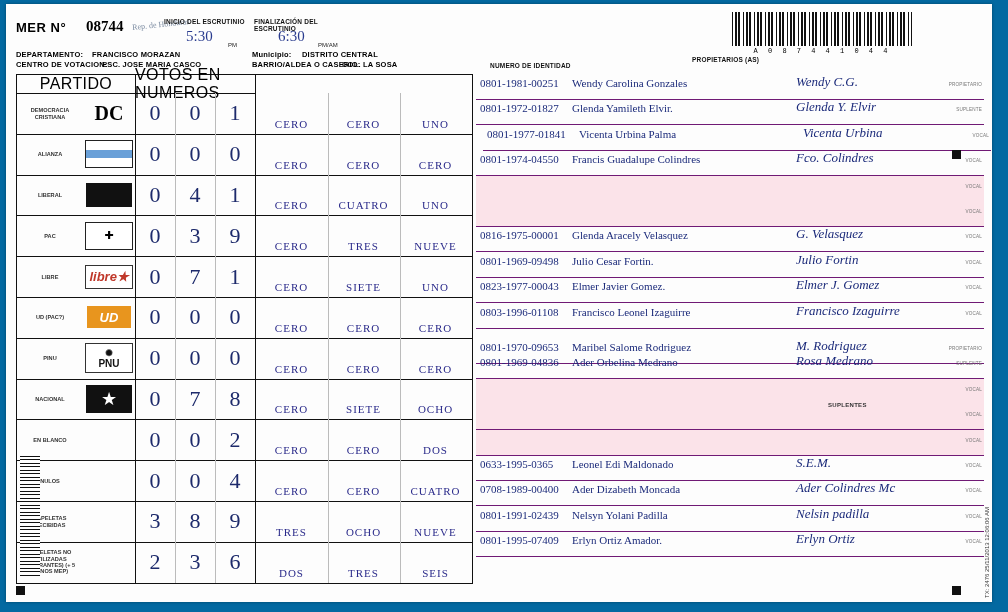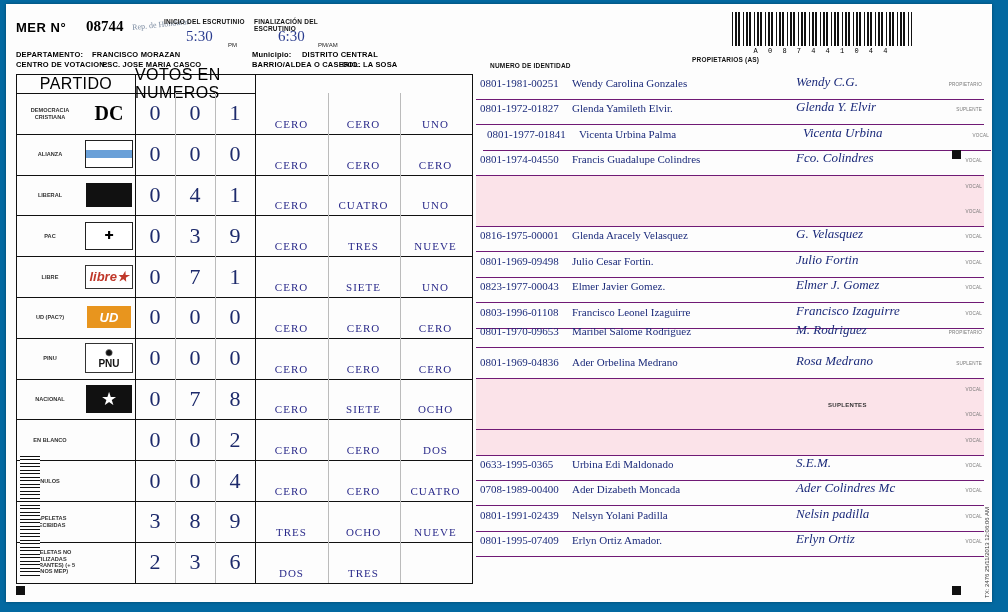--- a/index.html
+++ b/index.html
@@ -264,20 +264,21 @@
           </div>
           <div class="row" style="top: 466.8px; height: 40.8px;">
             <div class="cell-party">
               <div class="pname">PAPELETAS NO UTILIZADAS (SOBRANTES) (+ 5 MENOS MEP)</div>
             </div>
             <div class="num" style="left: 118px;">2</div>
             <div class="num" style="left: 158px;">3</div>
             <div class="num" style="left: 198px; border-right: none;">6</div>
             <div class="ltr" style="left: 238px;">DOS</div>
             <div class="ltr" style="left: 310px;">TRES</div>
+            <div class="ltr last" style="left: 382px;">SEIS</div>
           </div>
         </div>
       <div class="sep-v" style="left:118px;top:18px;"></div>
       <div class="sep-v" style="left:238px;top:18px;"></div>
     </div>
     <div class="vbar"></div>
 
     <div class="rhdr" style="left:484px;top:58px;">NUMERO DE IDENTIDAD</div>
     <div class="rhdr" style="left:686px;top:52px;">PROPIETARIOS (AS)</div>
     <div class="rpanel">
@@ -335,21 +336,21 @@
             <div class="rname">Elmer Javier Gomez.</div>
             <div class="rsig">Elmer J. Gomez</div>
             <div class="rtag">VOCAL</div>
           </div>
           <div class="rrow" style="top: 228.6px;">
             <div class="rid">0803-1996-01108</div>
             <div class="rname">Francisco Leonel Izaguirre</div>
             <div class="rsig">Francisco Izaguirre</div>
             <div class="rtag">VOCAL</div>
           </div>
-          <div class="rrow" style="top: 248px;">
+          <div class="rrow" style="top: 264px;">
             <div class="rid">0801-1970-09653</div>
             <div class="rname">Maribel Salome Rodriguez</div>
             <div class="rsig">M. Rodriguez</div>
             <div class="rtag">PROPIETARIO</div>
           </div>
           <div class="rrow" style="top: 279.4px;">
             <div class="rid">0801-1969-04836</div>
             <div class="rname">Ader Orbelina Medrano</div>
             <div class="rsig">Rosa Medrano</div>
             <div class="rtag">SUPLENTE</div>
@@ -367,21 +368,21 @@
             <div class="rtag">VOCAL</div>
           </div>
           <div class="rrow pink" style="top: 355.6px;">
             <div class="rid"></div>
             <div class="rname"></div>
             <div class="rsig"></div>
             <div class="rtag">VOCAL</div>
           </div>
           <div class="rrow" style="top: 381px;">
             <div class="rid">0633-1995-0365</div>
-            <div class="rname">Urbina Edi Maldonado</div>
+            <div class="rname">Leonel Edi Maldonado</div>
             <div class="rsig">S.E.M.</div>
             <div class="rtag">VOCAL</div>
           </div>
           <div class="rrow" style="top: 406.4px;">
             <div class="rid">0708-1989-00400</div>
             <div class="rname">Ader Dizabeth Moncada</div>
             <div class="rsig">Ader Colindres Mc</div>
             <div class="rtag">VOCAL</div>
           </div>
           <div class="rrow" style="top: 431.8px;">

